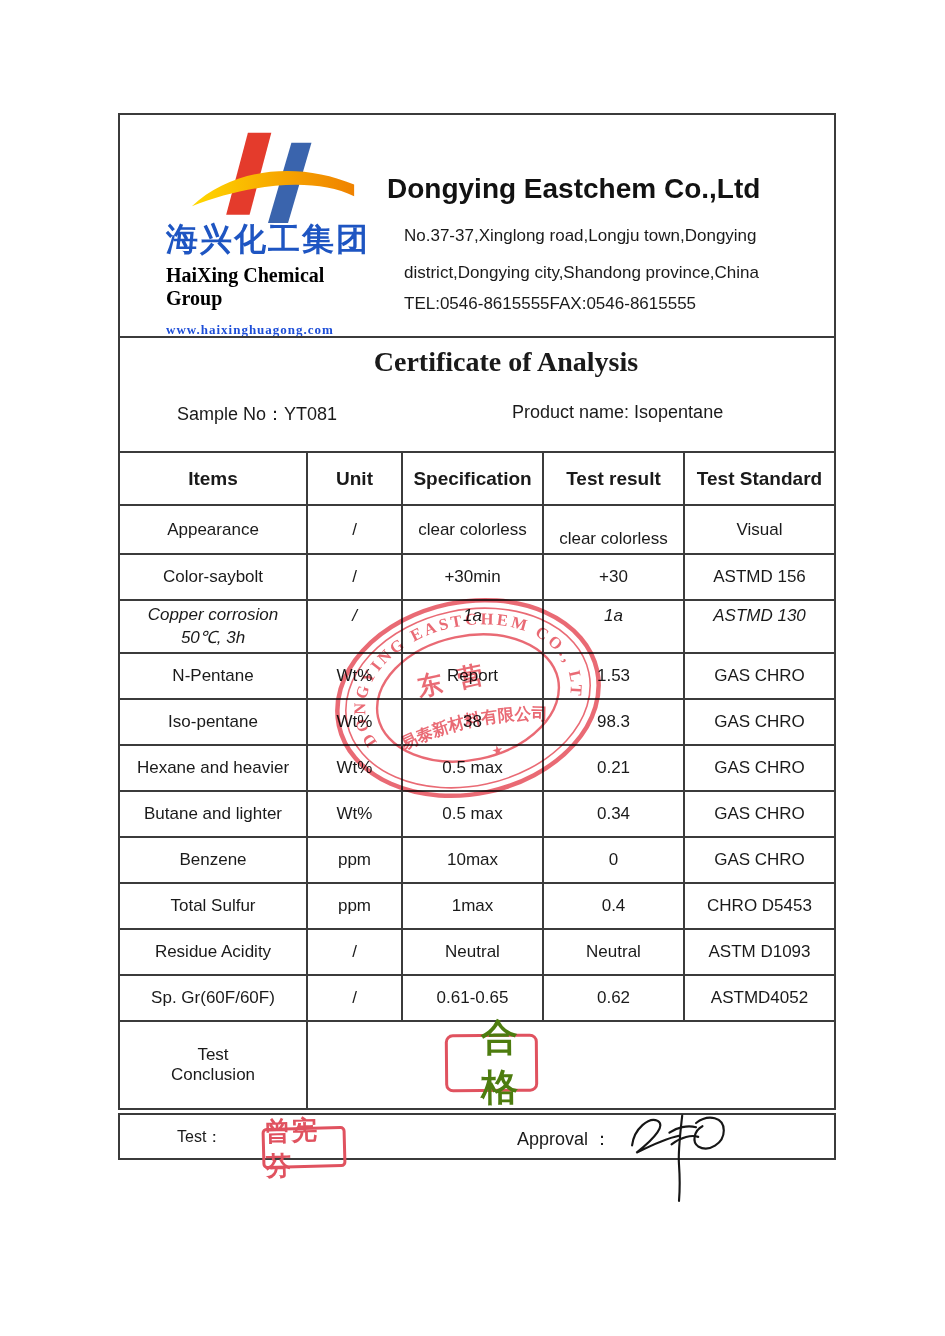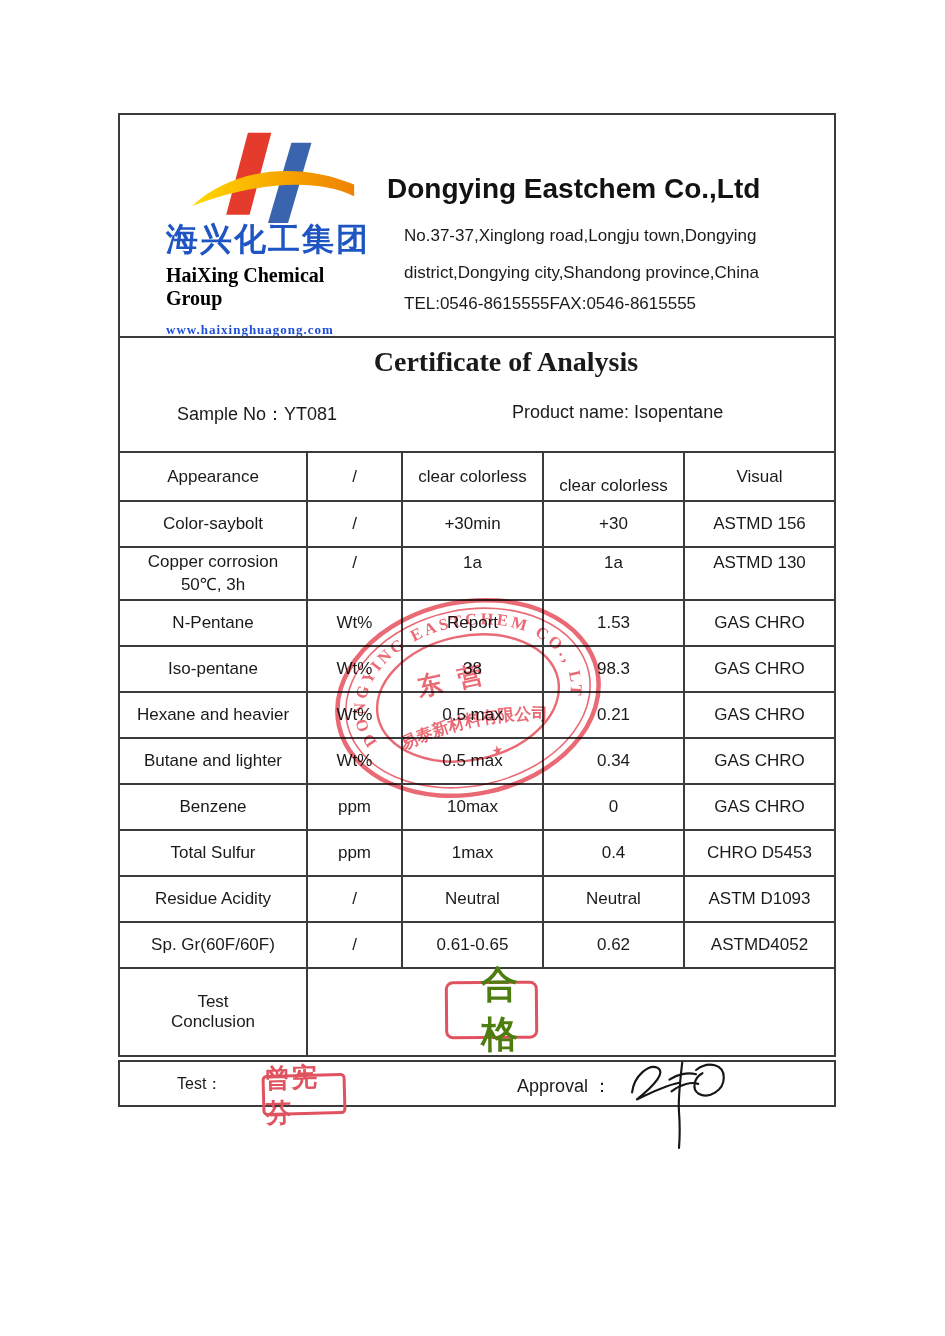--- a/index.html
+++ b/index.html
@@ -31,21 +31,21 @@
               font-family:"Liberation Serif","DejaVu Serif",serif;font-size:28px;font-weight:700;margin-left:29px;}
   .sample-line{position:absolute;top:64px;left:57px;font-size:18px;}
   .product-line{position:absolute;top:64px;left:392px;font-size:18px;}
 
   
   .coa-table{width:718px;margin-top:-2px;border-collapse:collapse;table-layout:fixed;}
   .coa-table th,.coa-table td{border:2px solid #3b3b3b;text-align:center;vertical-align:middle;
         font-size:17px;padding:1px 2px;background:transparent;}
   .coa-table th{font-size:19px;font-weight:bold;height:49px;}
   .coa-table td{height:42px;}
-  .row-copper td{height:45px;}
+  .row-copper td{height:45px;font-style:italic;}
   .row-copper td.topal{vertical-align:top;padding-top:5px;}
   .low-result{vertical-align:bottom !important;padding-bottom:4px !important;}
   .unit-break{display:inline-block;max-width:70px;word-break:break-all;line-height:1.25;}
   .row-concl td{height:84px;}
   .concl-cell{position:relative;}
   .pass-stamp{position:absolute;left:137px;top:12px;width:93px;height:58px;
       border:3.5px solid #e0525f;border-radius:8px;color:#4d7c0f;font-size:37px;font-weight:bold;
       letter-spacing:8px;display:flex;align-items:center;justify-content:center;padding-left:24px;
       box-sizing:border-box;transform:rotate(-0.5deg);font-family:"DejaVu Sans",sans-serif;}
 
@@ -112,20 +112,27 @@
 
     <table class="coa-table">
       <colgroup>
           <col style="width:188px">
           <col style="width:95px">
           <col style="width:141px">
           <col style="width:141px">
           <col>
         </colgroup>
       <tbody>
+          <tr>
+        <th>Items</th>
+        <th>Unit</th>
+        <th>Specification</th>
+        <th>Test result</th>
+        <th>Test Standard</th>
+      </tr>
       <tr>
         <td>Appearance</td>
         <td>/</td>
         <td>clear colorless</td>
         <td class="low-result">clear colorless</td>
         <td>Visual</td>
       </tr>
       <tr>
         <td>Color-saybolt</td>
         <td>/</td>

